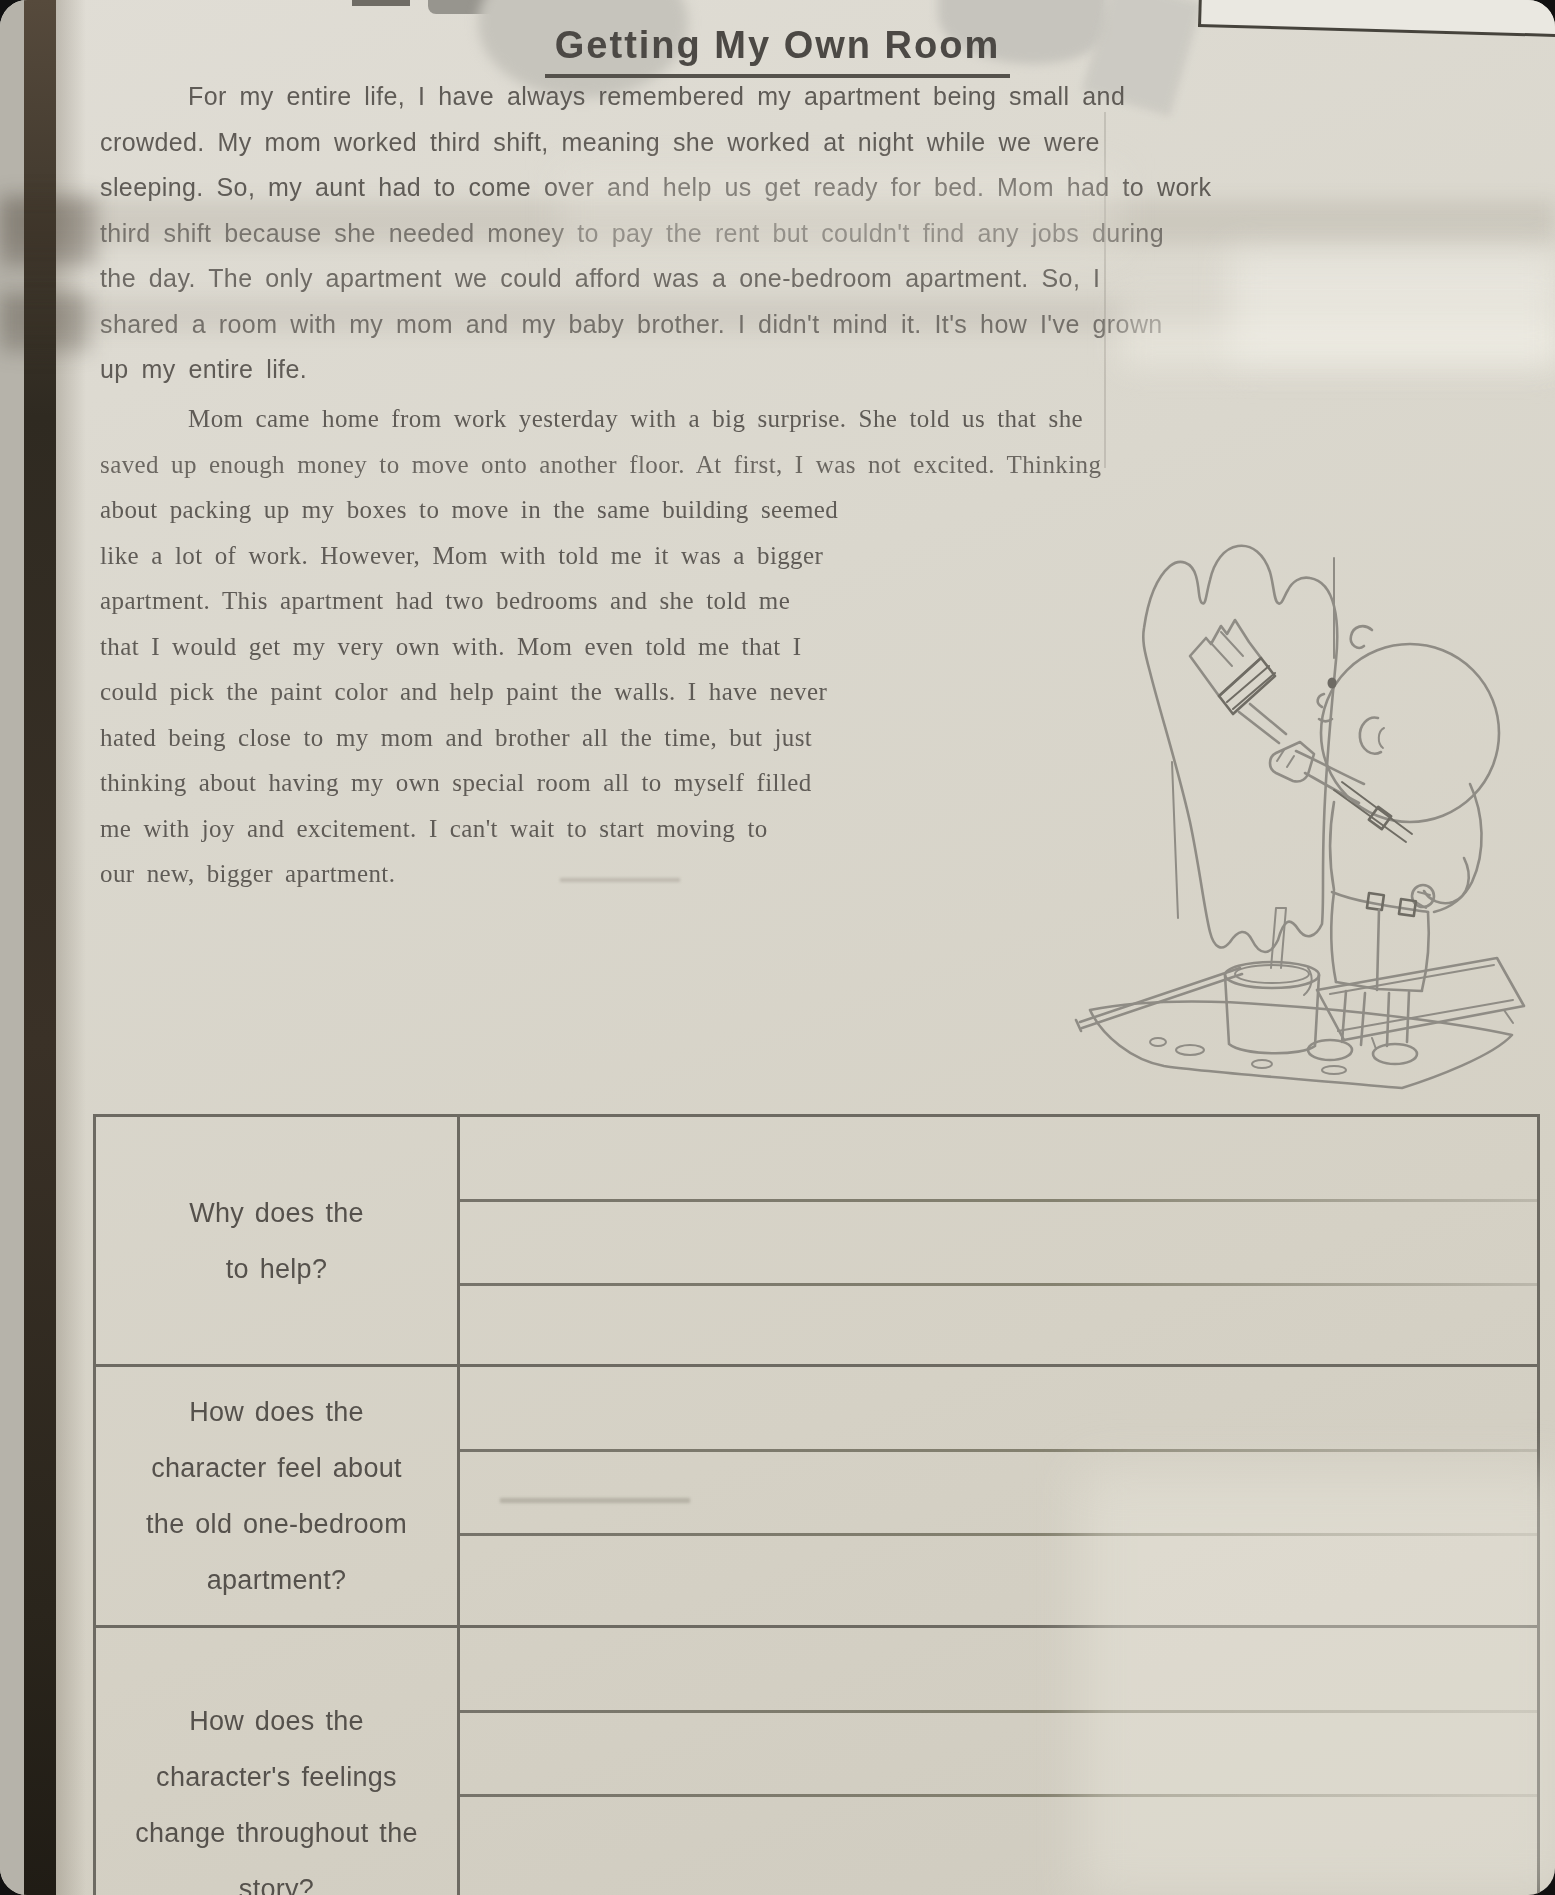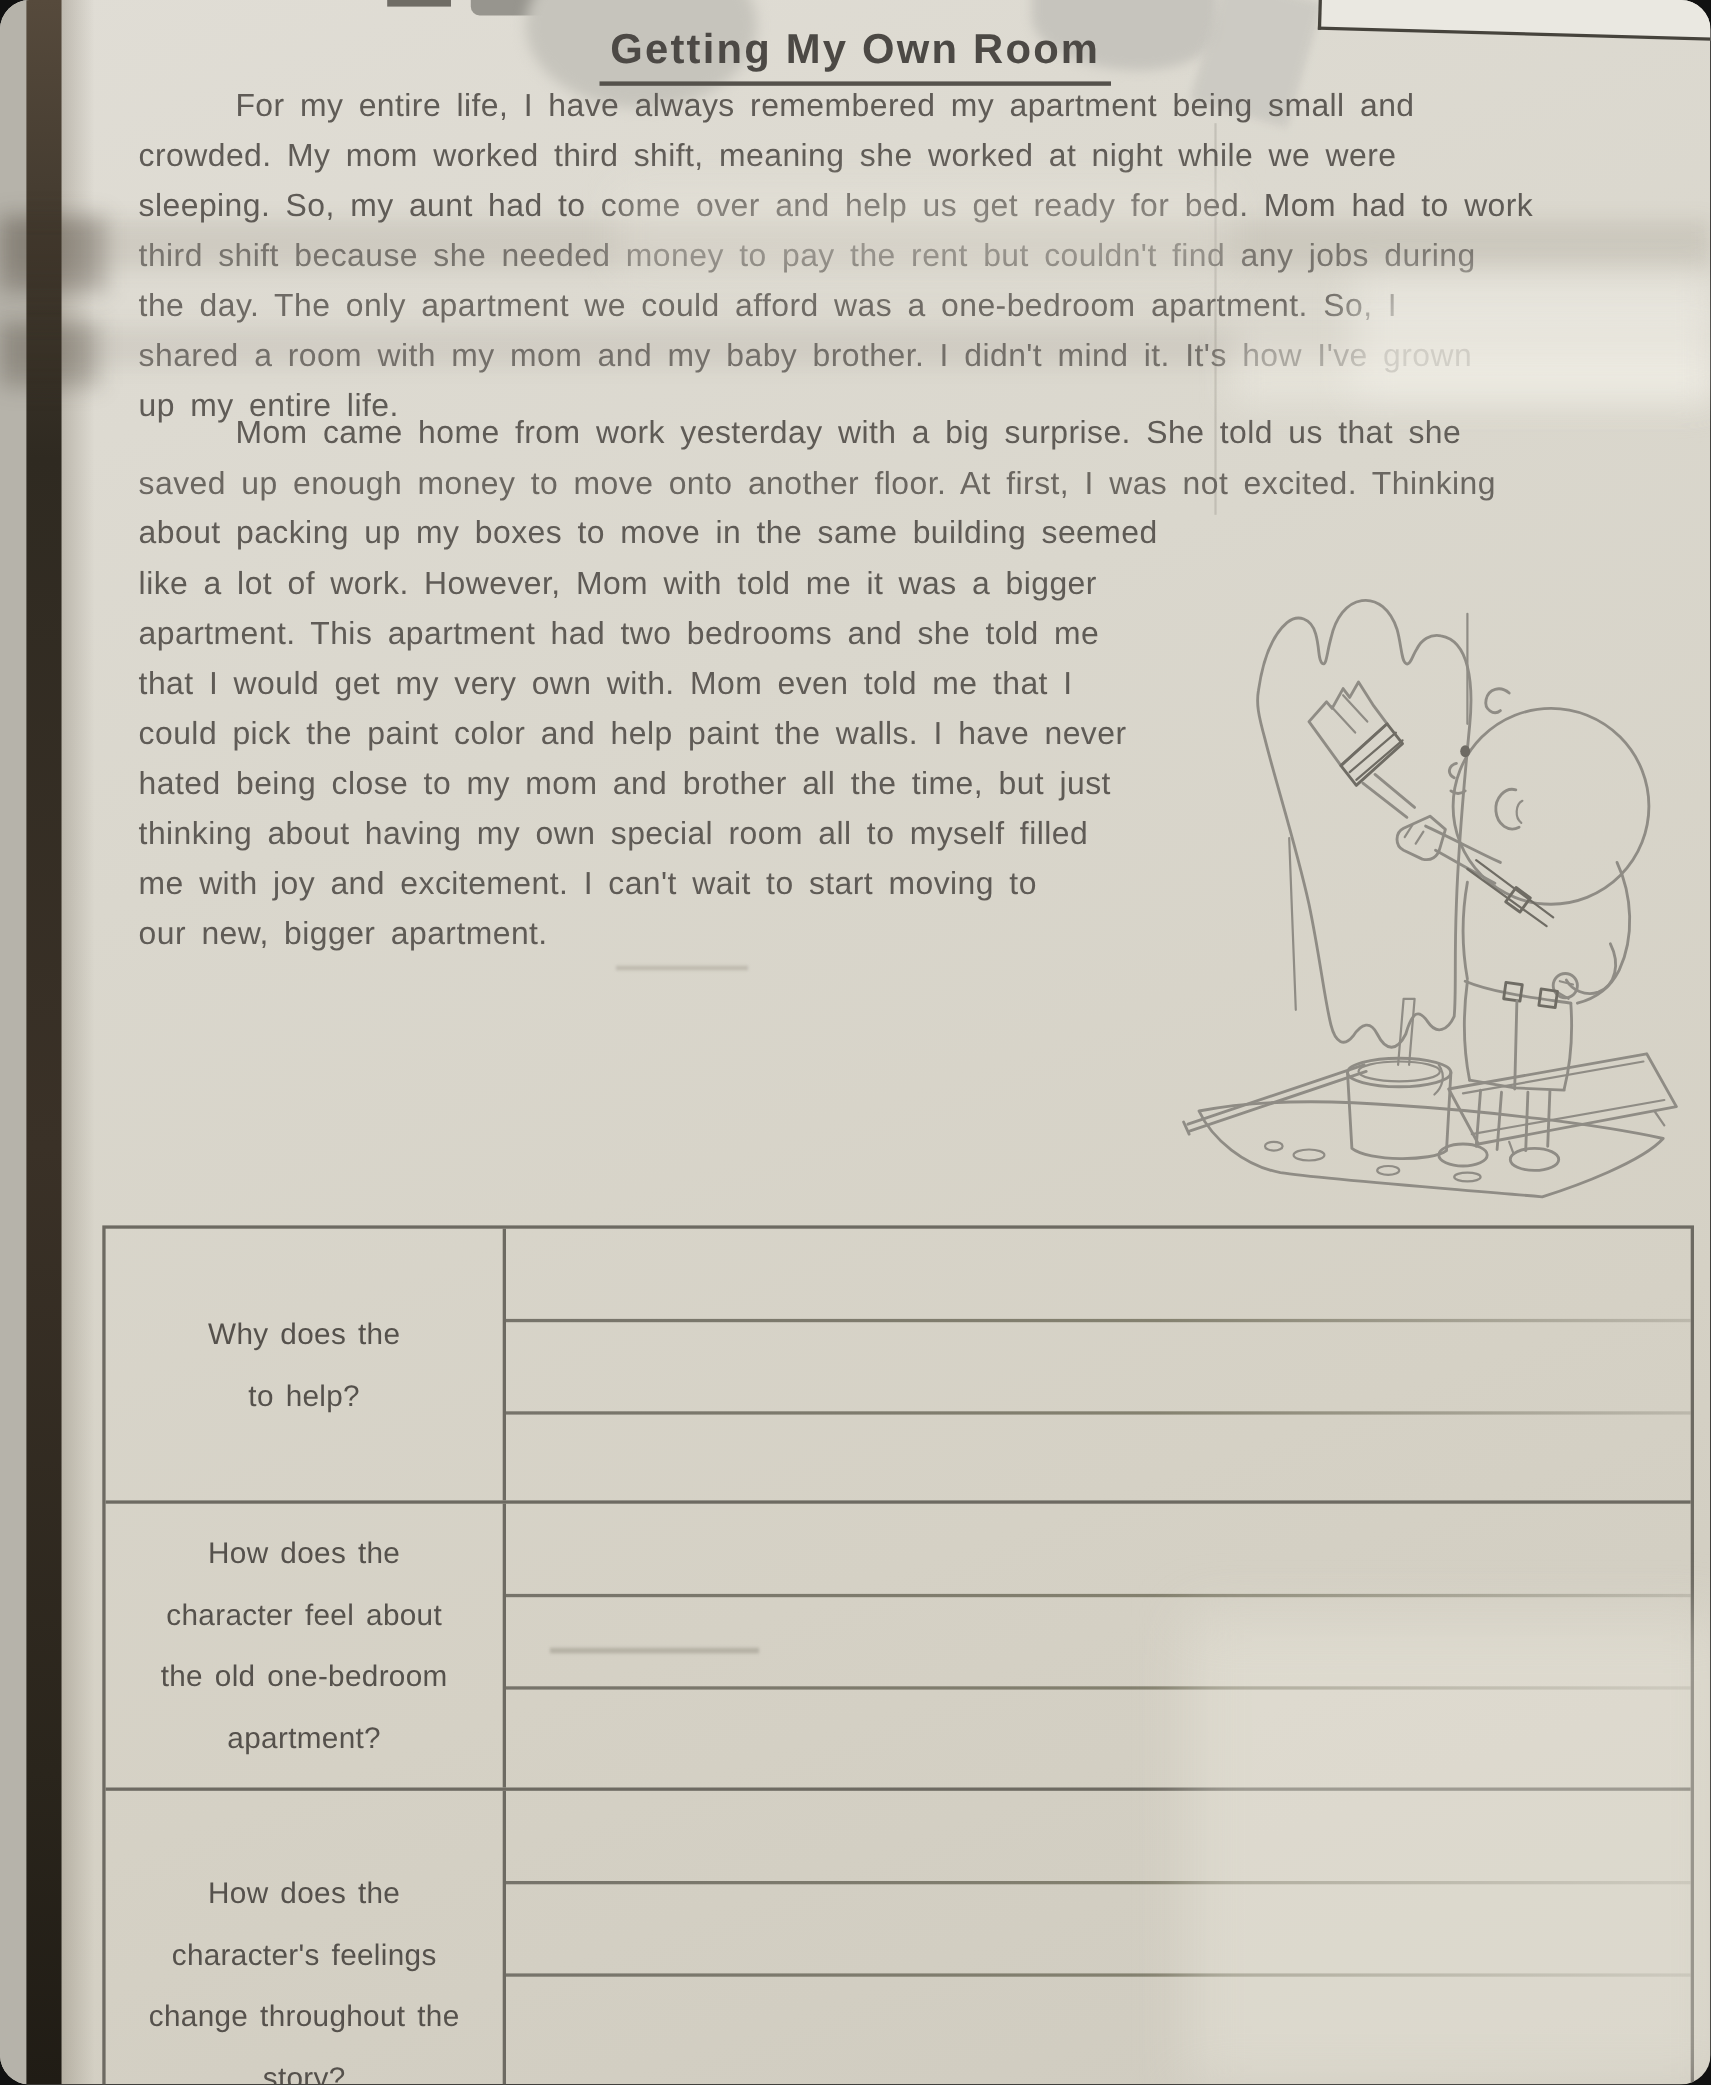--- a/index.html
+++ b/index.html
@@ -31,23 +31,23 @@
   .crease{left:1104px;top:112px;width:2px;height:356px;background:rgba(110,104,94,.22);}
   .wash1{left:1230px;top:252px;width:330px;height:110px;background:rgba(243,241,233,.55);filter:blur(18px);z-index:6;}
   .wash2{left:1120px;top:300px;width:440px;height:66px;background:rgba(243,241,233,.45);filter:blur(16px);z-index:6;}
   .wash3{left:1080px;top:1470px;width:490px;height:430px;background:rgba(240,236,226,.38);filter:blur(26px);z-index:6;}
   .wash4{left:560px;top:170px;width:560px;height:80px;background:rgba(238,235,226,.30);filter:blur(18px);z-index:6;}
   
   .title-wrap{left:0;top:24px;width:100%;text-align:center;z-index:3;}
   .title{display:inline-block;font-size:38px;font-weight:bold;color:#4c4945;letter-spacing:2px;
     border-bottom:4px solid #55524c;padding:0 10px 7px 10px;}
   
-  .story{left:100px;width:1360px;font-size:29px;color:#5f5b56;letter-spacing:.4px;word-spacing:5.5px;z-index:3;margin-left:26px;}
+  .story{left:100px;width:1360px;font-size:25px;color:#5f5b56;letter-spacing:.4px;word-spacing:5.5px;z-index:3;}
   #para1{top:74px;}
-  #para2{top:372px;}
+  #para2{top:396px;font-family:Liberation Serif, serif;}
   .tline{height:45.5px;line-height:45.5px;white-space:nowrap;}
   .tline.indent{padding-left:88px;}
   #para1 .tline:nth-child(4){opacity:.78;filter:blur(.4px);}
   #para1 .tline:nth-child(5){opacity:.88;}
   #para1 .tline:nth-child(6){opacity:.82;}
   #para2 .tline:nth-child(2){opacity:.9;}
   
   #illo{left:1072px;top:450px;width:478px;height:668px;z-index:2;}
   
   .qtable{left:93px;top:1114px;width:1447px;height:870px;border:3px solid #6d6a62;z-index:3;

